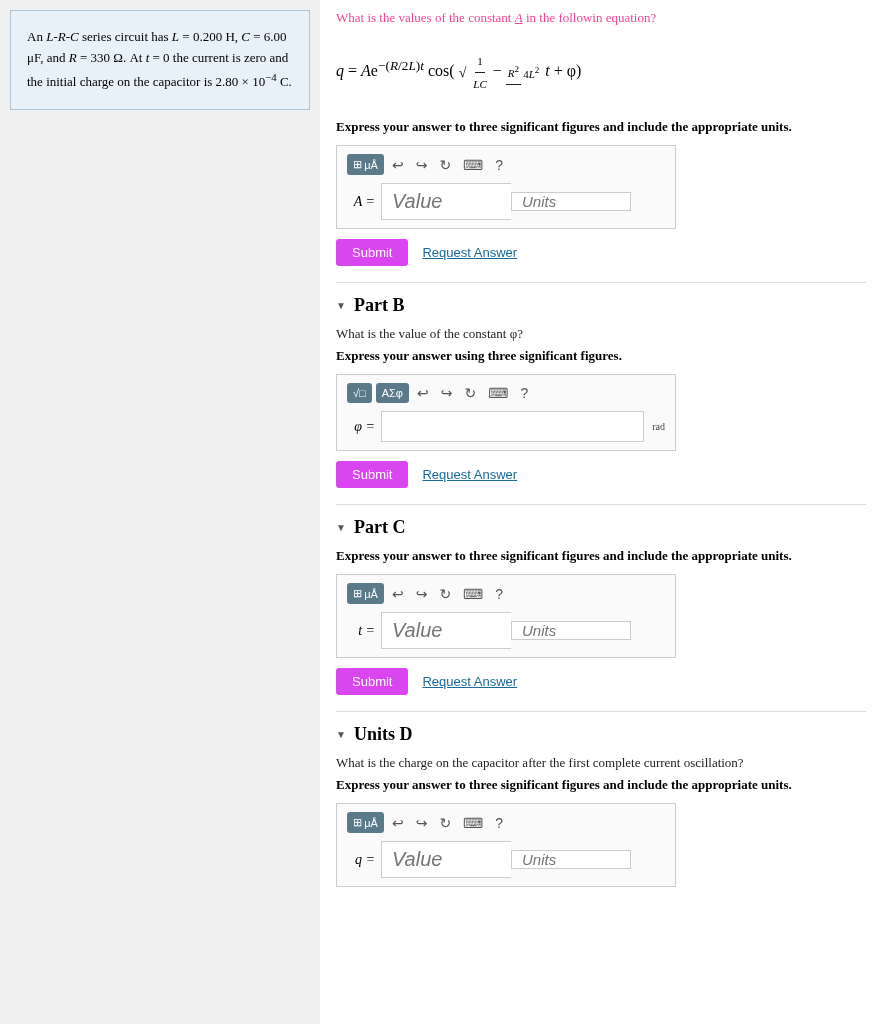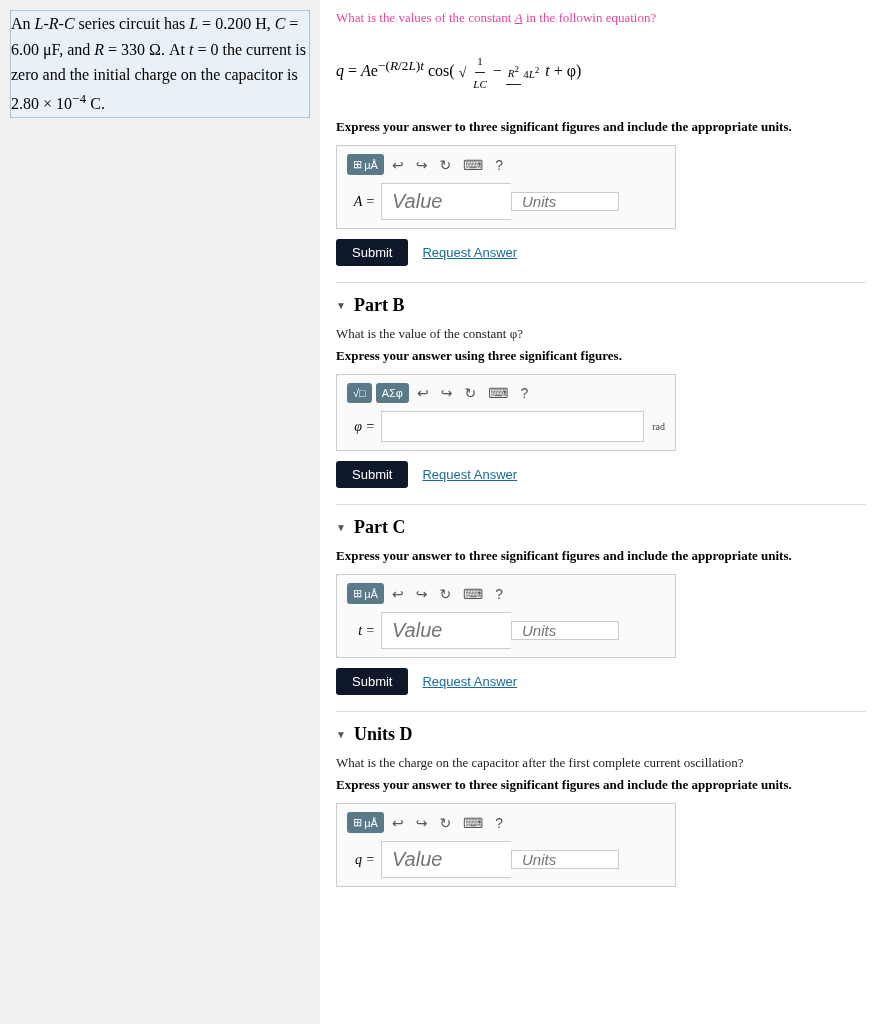--- a/index.html
+++ b/index.html
@@ -7,25 +7,26 @@
       font-family: Georgia, 'Times New Roman', serif;
       font-size: 14px;
       background: #f0f0f0;
       display: flex;
       width: 882px;
       min-height: 1024px;
     }
     .left-panel {
       width: 300px;
       min-width: 300px;
+      padding: 16px;
       background: #e8f0f8;
       border: 1px solid #b0c4d8;
       margin: 10px;
       height: fit-content;
-      font-size: 16px;
+      font-size: 13px;
       line-height: 1.6;
     }
     .right-panel {
       flex: 1;
       padding: 10px 16px;
       background: #fff;
     }
     .equation-header {
       font-size: 13px;
       margin-bottom: 6px;
@@ -89,40 +90,40 @@
       width: 130px;
       font-style: italic;
       color: #aaa;
       background: white;
       outline: none;
     }
     .units-input {
       border: 1px solid #ccc;
       font-size: 15px;
       padding: 0 10px;
-      width: 108px;
+      width: 120px;
       font-style: italic;
       color: #3b82f6;
       background: white;
       outline: none;
     }
     .unit-label {
       font-size: 10px;
       color: #444;
       margin-left: 8px;
     }
     .submit-row {
       display: flex;
       align-items: center;
       gap: 14px;
       margin-top: 8px;
       margin-bottom: 16px;
     }
     .submit-btn {
-      background: #0f172a;
+      background: #d946ef;
       color: white;
       border: none;
       border-radius: 3px;
       padding: 6px 16px;
       font-size: 13px;
       cursor: pointer;
     }
     .request-link {
       color: #1a6a9a;
       font-size: 13px;

